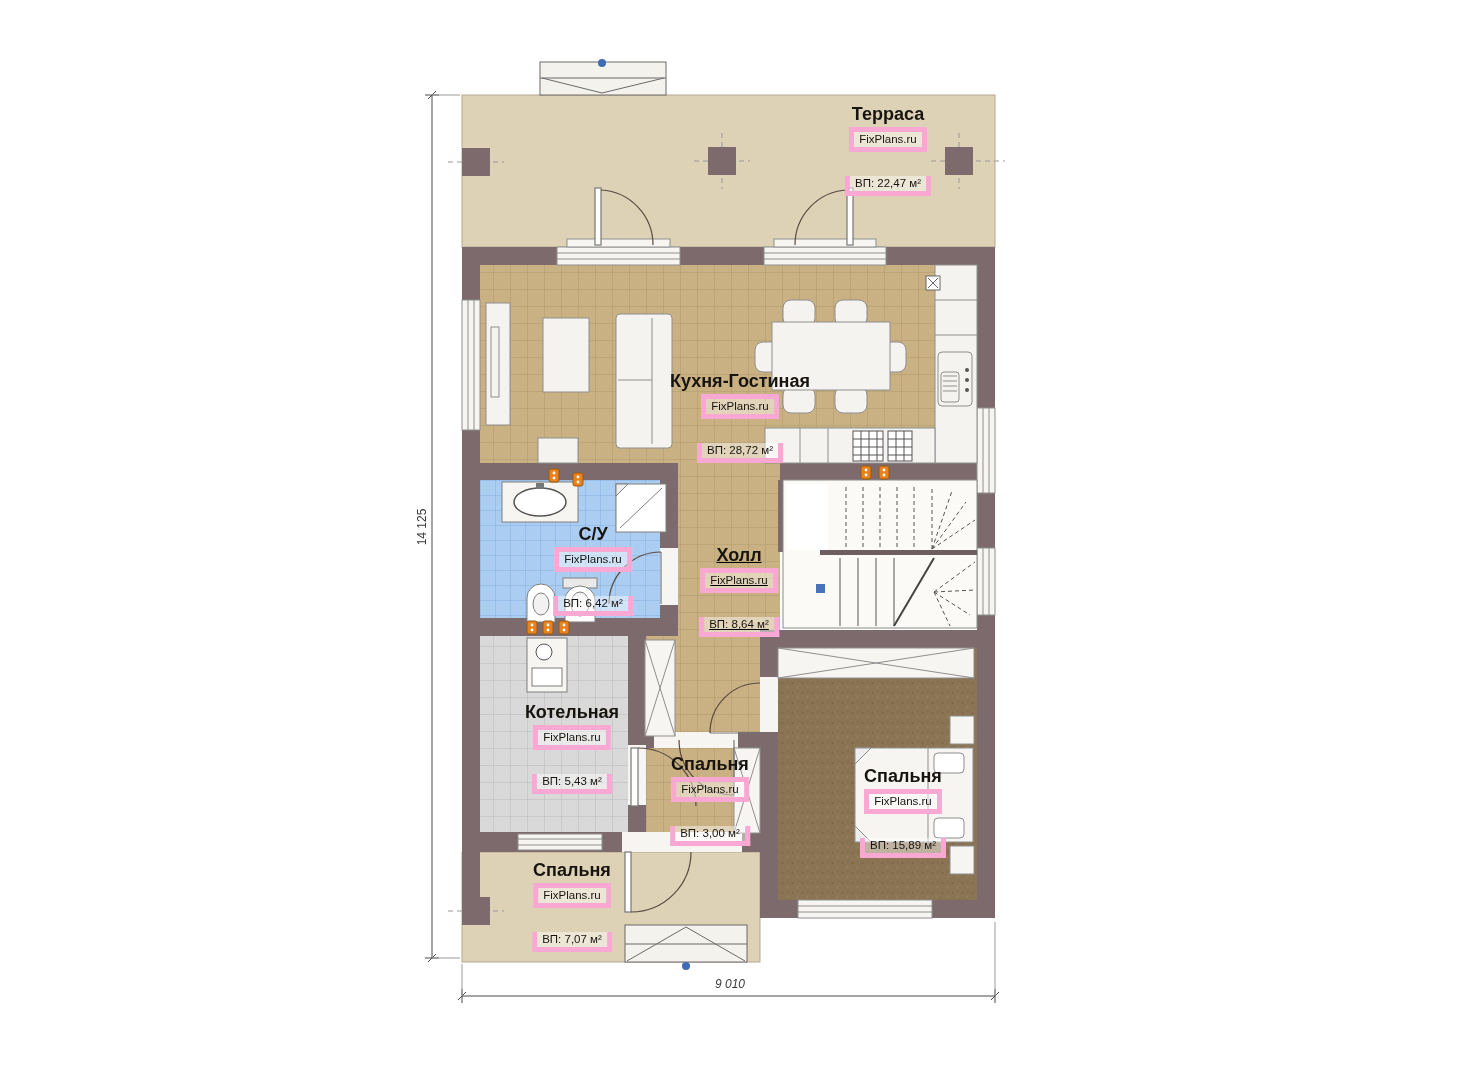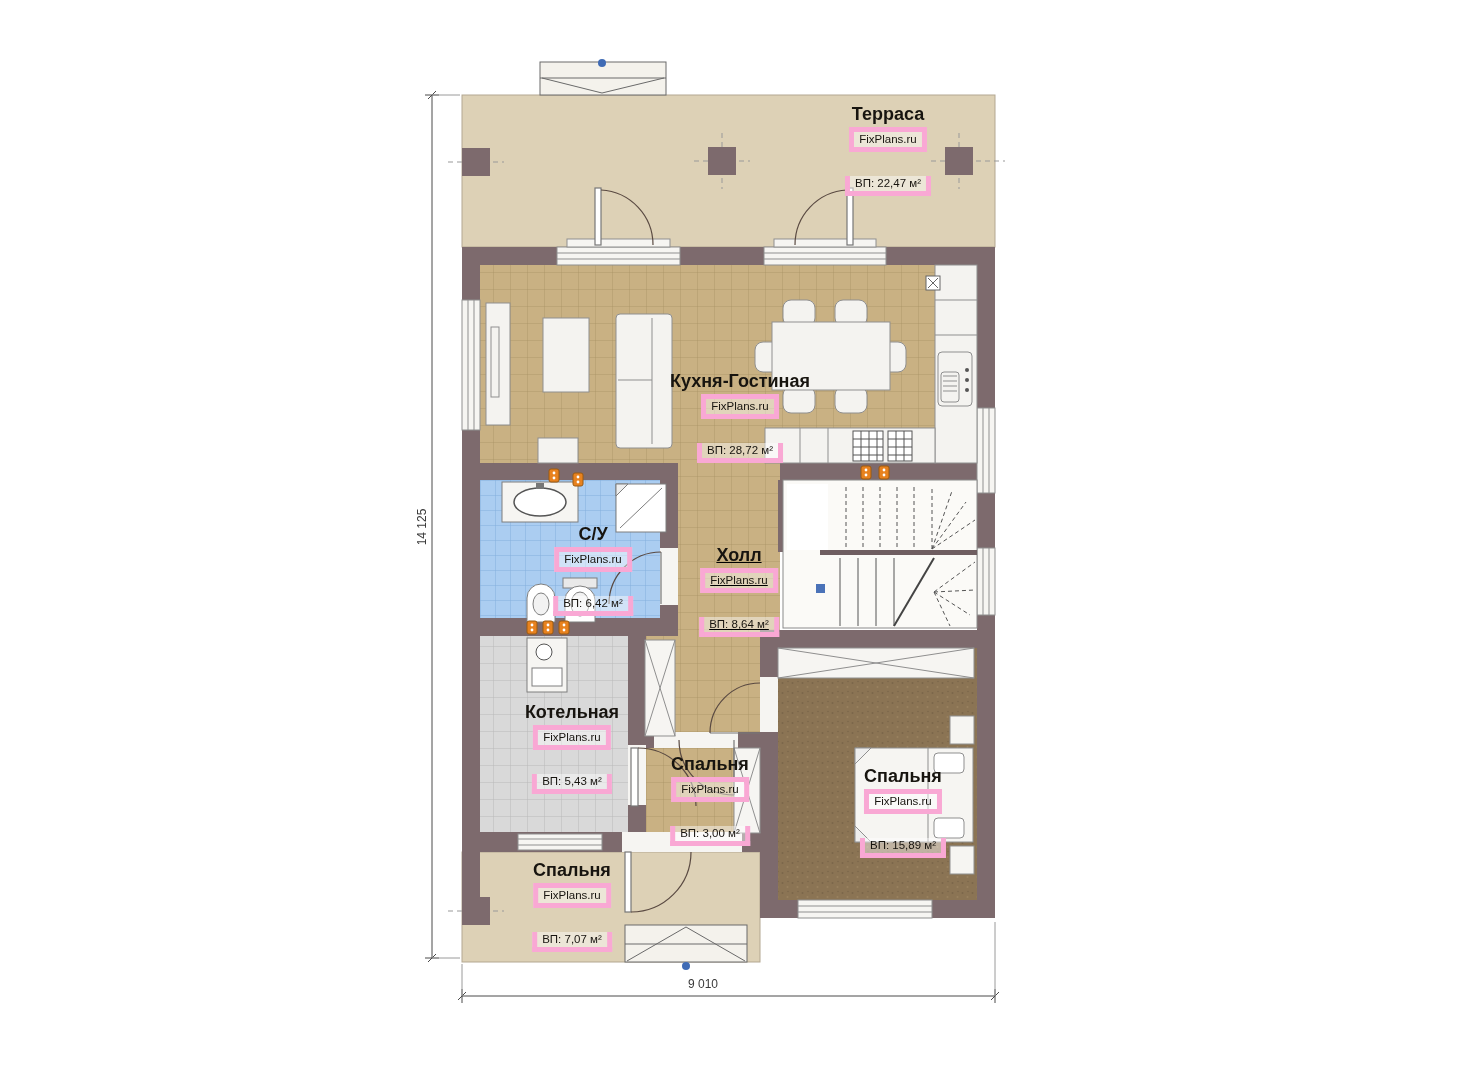--- a/index.html
+++ b/index.html
@@ -432,15 +432,15 @@
   <div class="rbox">FixPlans.ru</div>
   <div class="rbox">ВП: 15,89 м²</div>
 </div>
 <div class="room-label" style="left:572px; top:860px;">
   <div class="rname">Спальня</div>
   <div class="rbox">FixPlans.ru</div>
   <div class="rbox">ВП: 7,07 м²</div>
 </div>
 
 <div class="dim-text vert" style="left:422px; top:527px;">14 125</div>
-<div class="dim-text horiz" style="left:703px; top:977px;">9 010</div>
+<div class="dim-text horiz" style="left:730px; top:977px;font-style:italic;">9 010</div>
 
 </div>
 
 </body></html>

